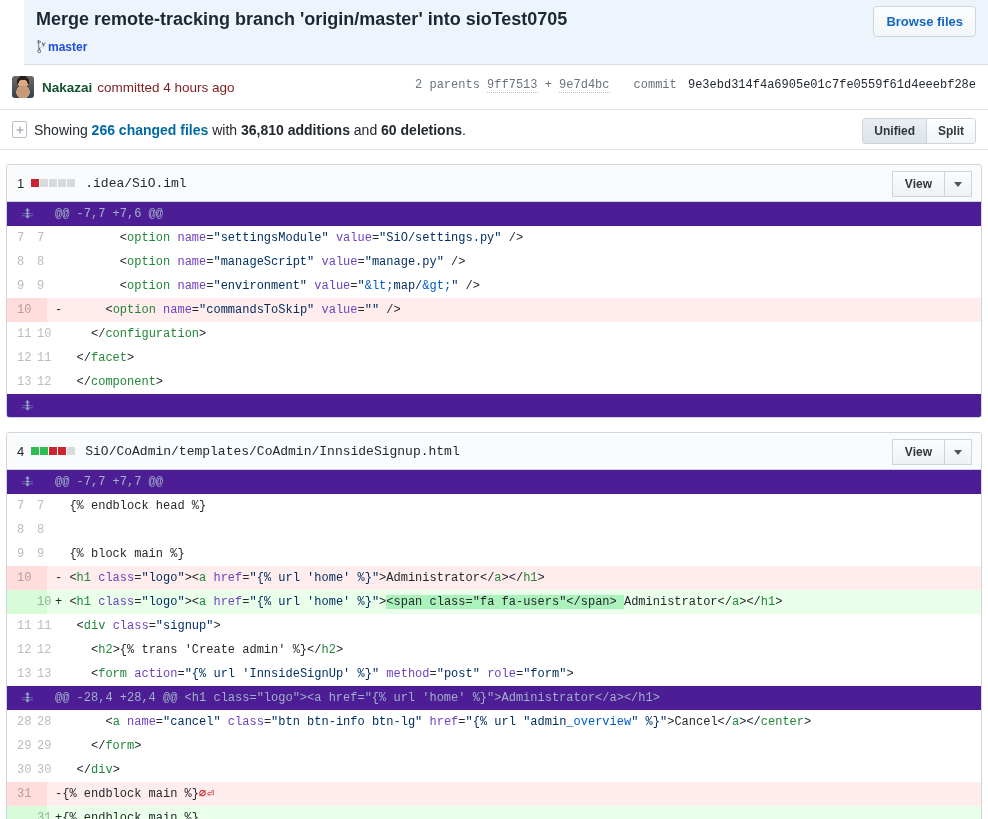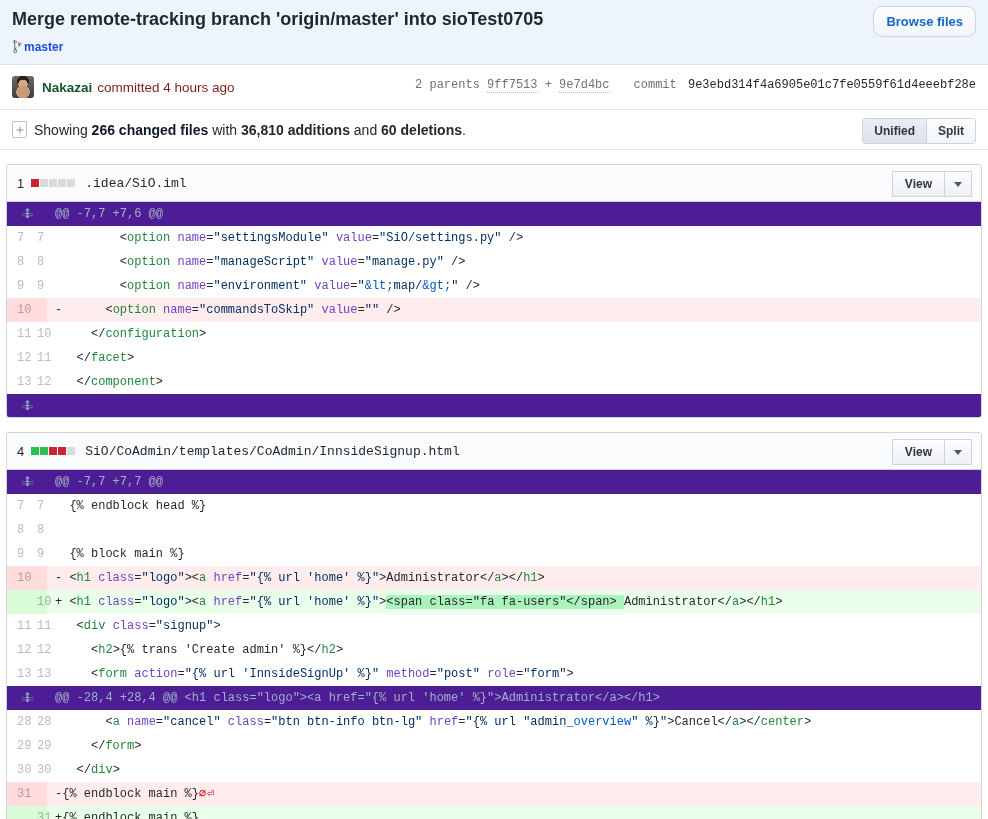--- a/index.html
+++ b/index.html
@@ -16,20 +16,21 @@
     overflow: hidden;
   }
   .mono { font-family: "Liberation Mono", monospace; }
 
   
   .commit-header {
     background: #eef4fb;
     border-bottom: 1px solid #d8dee2;
     padding: 8px 12px 10px 12px;
     position: relative;
+    margin-left: 24px;
   }
   .commit-title {
     font-size: 18px;
     font-weight: bold;
     color: #1b2733;
     line-height: 1.3;
     margin: 0 0 8px 0;
     max-width: 820px;
   }
   .branch-line {
@@ -39,21 +40,21 @@
     font-weight: bold;
     color: #1d4ed8;
   }
   .branch-icon { width: 12px; height: 15px; display:block; }
   .browse-files-btn {
     position: absolute;
     top: 6px;
     right: 12px;
     background: linear-gradient(#fcfdfe, #f2f6fa);
     border: 1px solid #cdd6de;
-    border-radius: 9px;
+    border-radius: 4px;
     color: #1567c4;
     font-size: 13px;
     font-weight: bold;
     padding: 7px 12px;
     cursor: pointer;
   }
 
   
   .author-row {
     border-bottom: 1px solid #e1e4e8;
@@ -119,21 +120,21 @@
     content:"";
     position:absolute;
     background:#8b949e;
     left:50%;
     top:50%;
   }
   .toggle-diff-icon::before { width:7px; height:1px; transform: translate(-50%,-50%); }
   .toggle-diff-icon::after  { width:1px; height:7px; transform: translate(-50%,-50%); }
   .stats-text { font-size: 14px; color: #24292e; }
   .stats-text b { font-weight: bold; }
-  .stats-link { color: #0f172a; font-weight: bold; cursor: pointer; }
+  .stats-link { color: #0369a1; font-weight: bold; cursor: pointer; }
   .view-toggle {
     position: absolute;
     right: 12px;
     top: 8px;
     display: flex;
     border-radius: 3px;
     overflow: hidden;
     border: 1px solid #cdd4da;
   }
   .view-toggle button {

